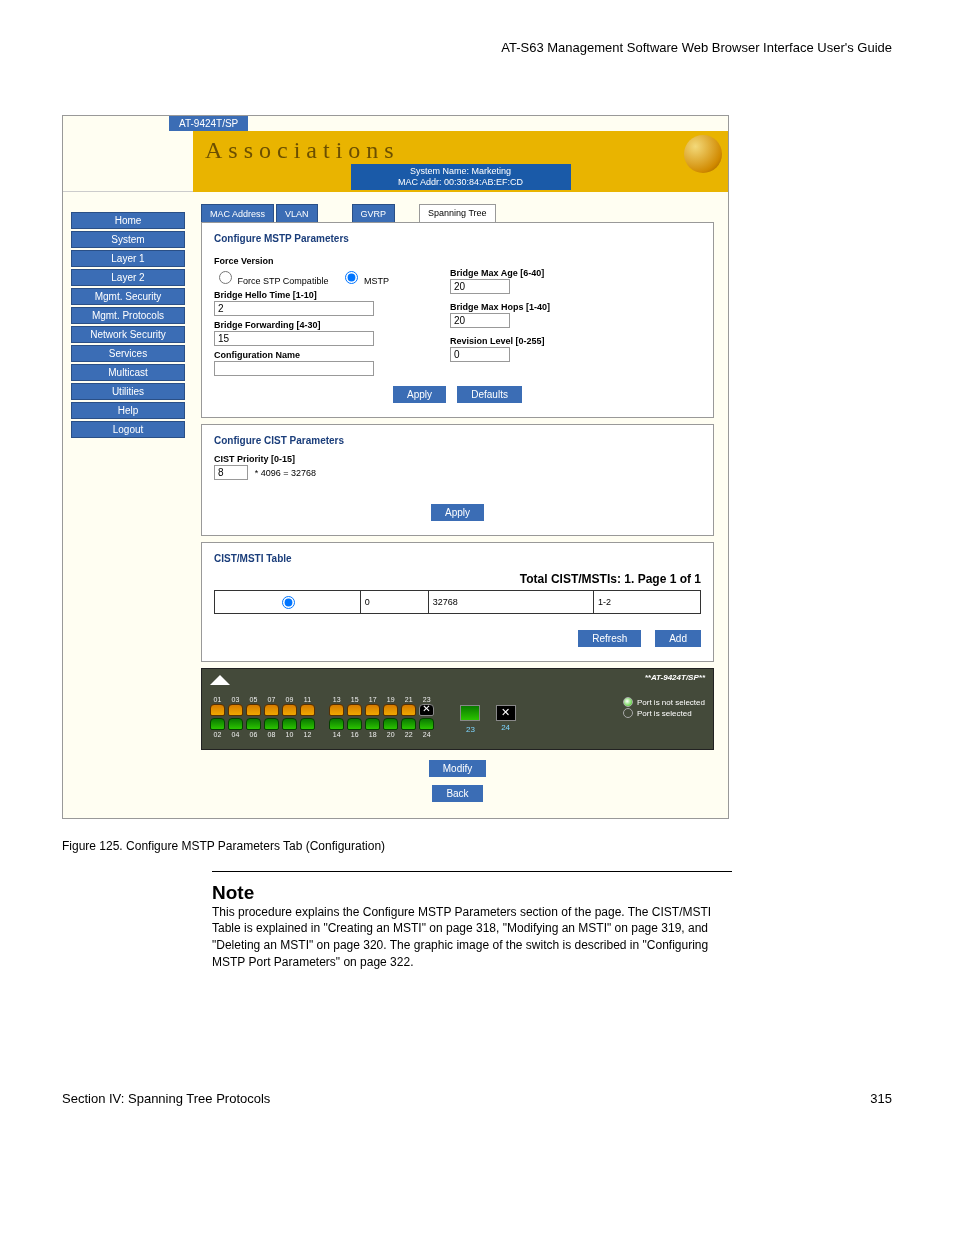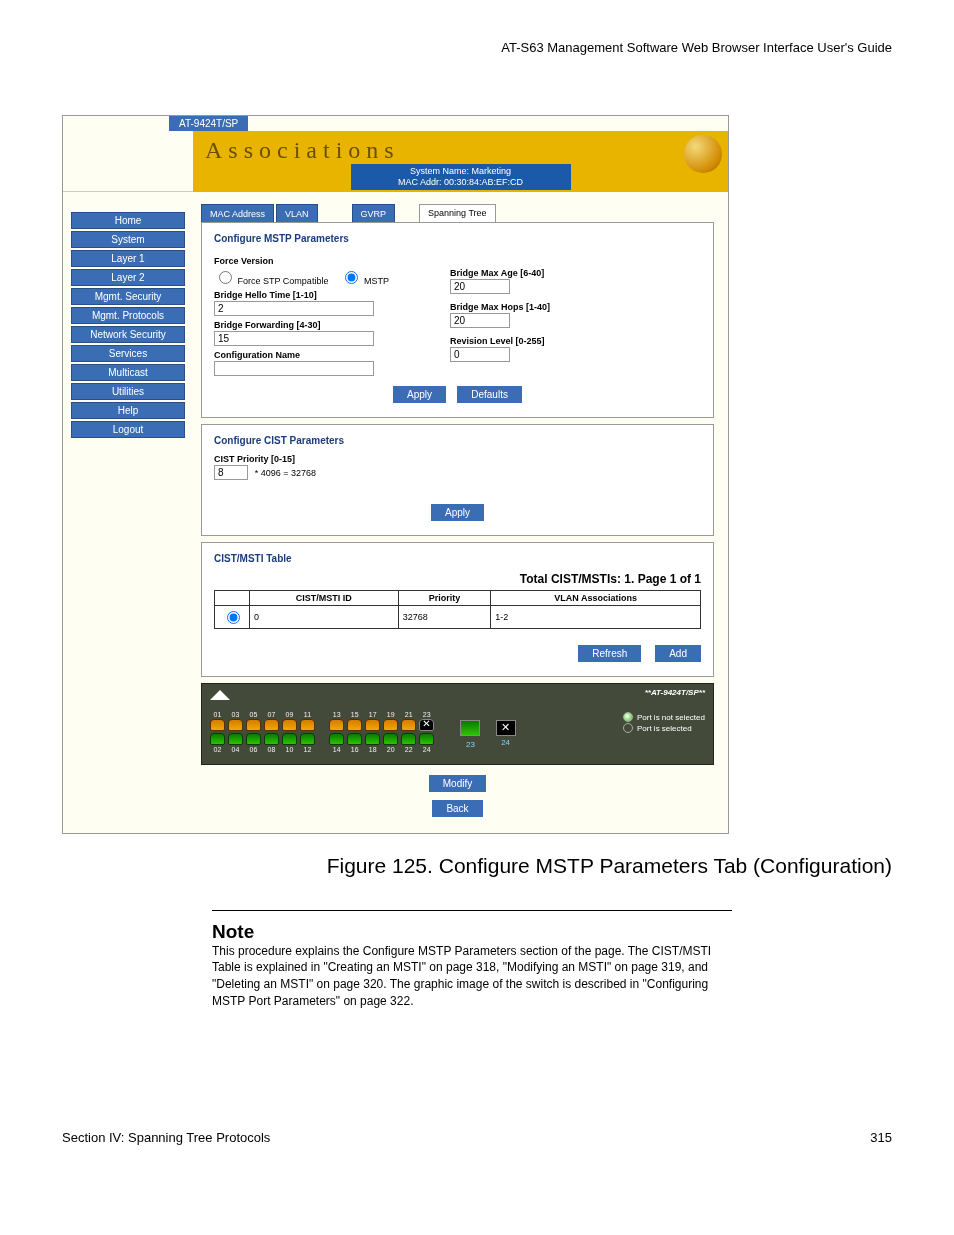--- a/index.html
+++ b/index.html
@@ -268,23 +268,23 @@
     height: 14px;
     border: 1px solid #888;
     background: #000;
     position: relative;
     margin: 0 2px;
     vertical-align: top;
   }
   .extra-port.green { background: linear-gradient(#0a7a00,#2bc400); }
   .extra-port .sub { position: absolute; bottom: -14px; left: 0; width: 100%; text-align: center; color: #7fd6ff; font-size: 8px; }
   .figure-caption {
-    text-align: right;
-    font-size: 21px;
-    margin: 20px 0 32px 0;
+    text-align: left;
+    font-size: 12px;
+    margin: 20px 0 18px 0;
   }
   .noteblock {
     margin-left: 150px;
     border-top: 1px solid #000;
     padding-top: 10px;
     width: 520px;
   }
   .noteblock .note-title {
     font-weight: bold;
     font-size: 19px;
@@ -402,26 +402,20 @@
             <div class="btn-row" style="margin-top:24px;">
               <span class="btn">Apply</span>
             </div>
           </div>
 
           <div class="fieldset">
             <div class="fs-title">CIST/MSTI Table</div>
             <div class="tbl-info">Total CIST/MSTIs: 1. Page 1 of 1</div>
             <table class="tbl">
               <tbody>
-                  <tr>
-                <th style="width:26px;"></th>
-                <th>CIST/MSTI ID</th>
-                <th>Priority</th>
-                <th>VLAN Associations</th>
-              </tr>
               <tr>
                 <td style="text-align:center;"><input type="radio" checked="" style=""></td>
                 <td>0</td>
                 <td>32768</td>
                 <td>1-2</td>
               </tr>
             </tbody>
               </table>
             <div class="btn-row" style="margin-top:16px;text-align:right;">
               <span class="btn">Refresh</span>

